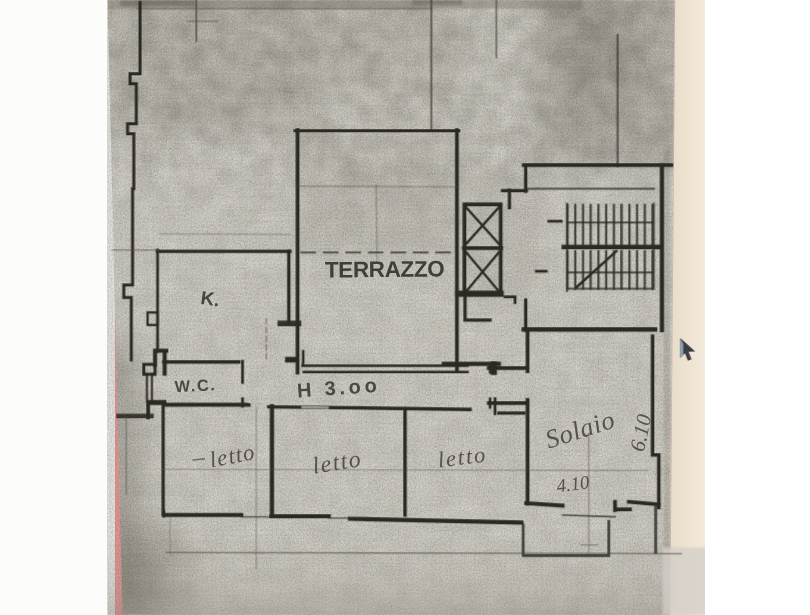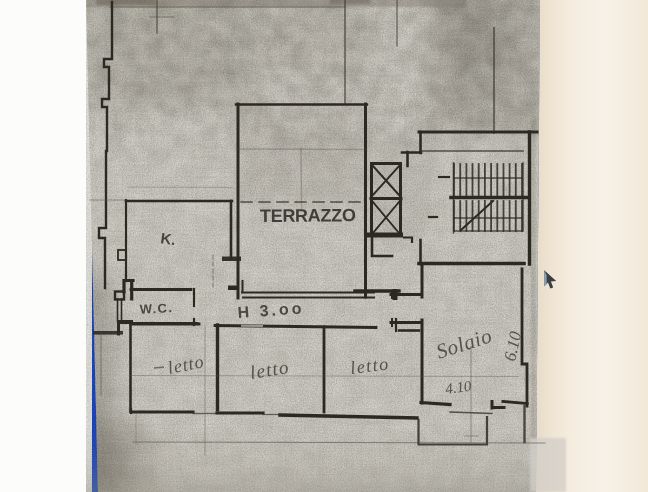--- a/index.html
+++ b/index.html
@@ -1,15 +1,15 @@
 <!DOCTYPE html>
 <html><head><meta charset="utf-8">
 <style>
   html,body{margin:0;padding:0;}
-  #stage{position:relative;width:648px;height:492px;overflow:hidden;background:#1d4ed8;font-family:"Liberation Sans",sans-serif;}
+  #stage{position:relative;width:564px;height:492px;overflow:hidden;background:#fca5a5;font-family:"Liberation Sans",sans-serif;}
 </style></head>
 <body>
 <div id="stage">
 <svg width="648" height="492" viewBox="0 0 648 492" xmlns="http://www.w3.org/2000/svg">
 <defs>
   <filter id="fabric" x="0" y="0" width="100%" height="100%">
     <feTurbulence type="fractalNoise" baseFrequency="0.9 0.75" numOctaves="2" seed="7" result="n"></feTurbulence>
     <feColorMatrix in="n" type="matrix" values="0 0 0 0 0.36  0 0 0 0 0.35  0 0 0 0 0.31  0 0 0 1.3 -0.12"></feColorMatrix>
   </filter>
   <filter id="fabriclight" x="0" y="0" width="100%" height="100%">

